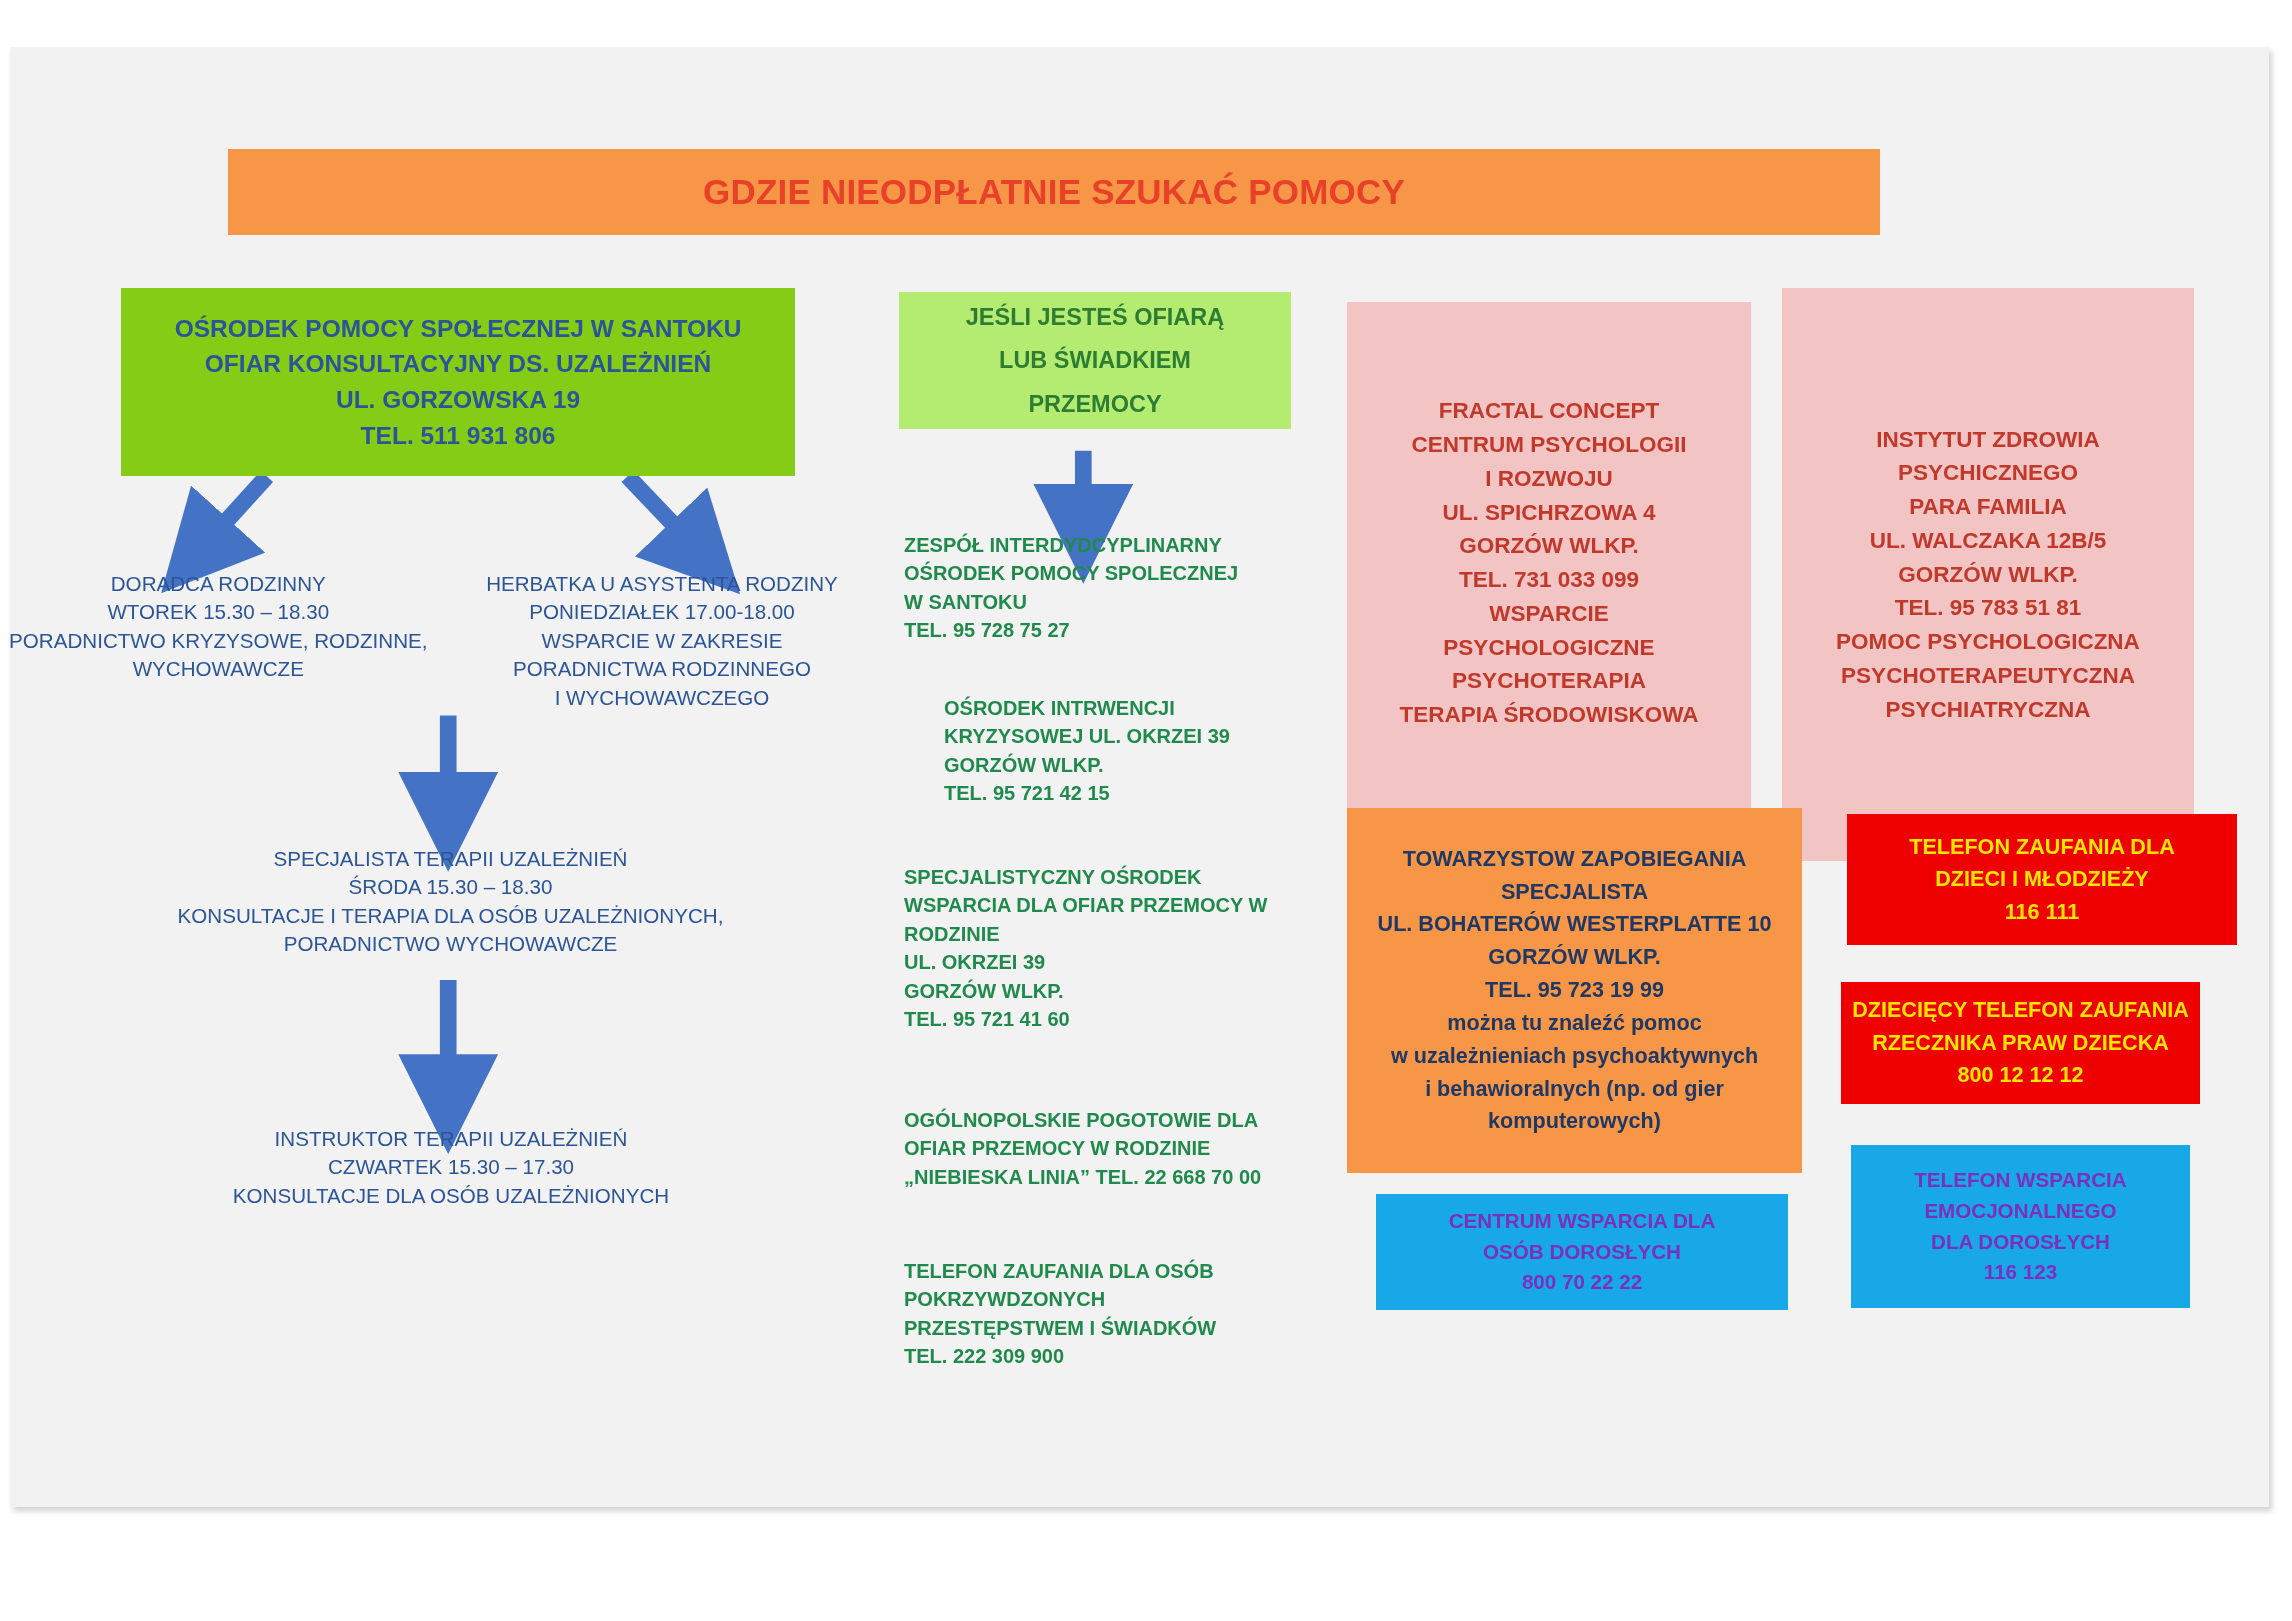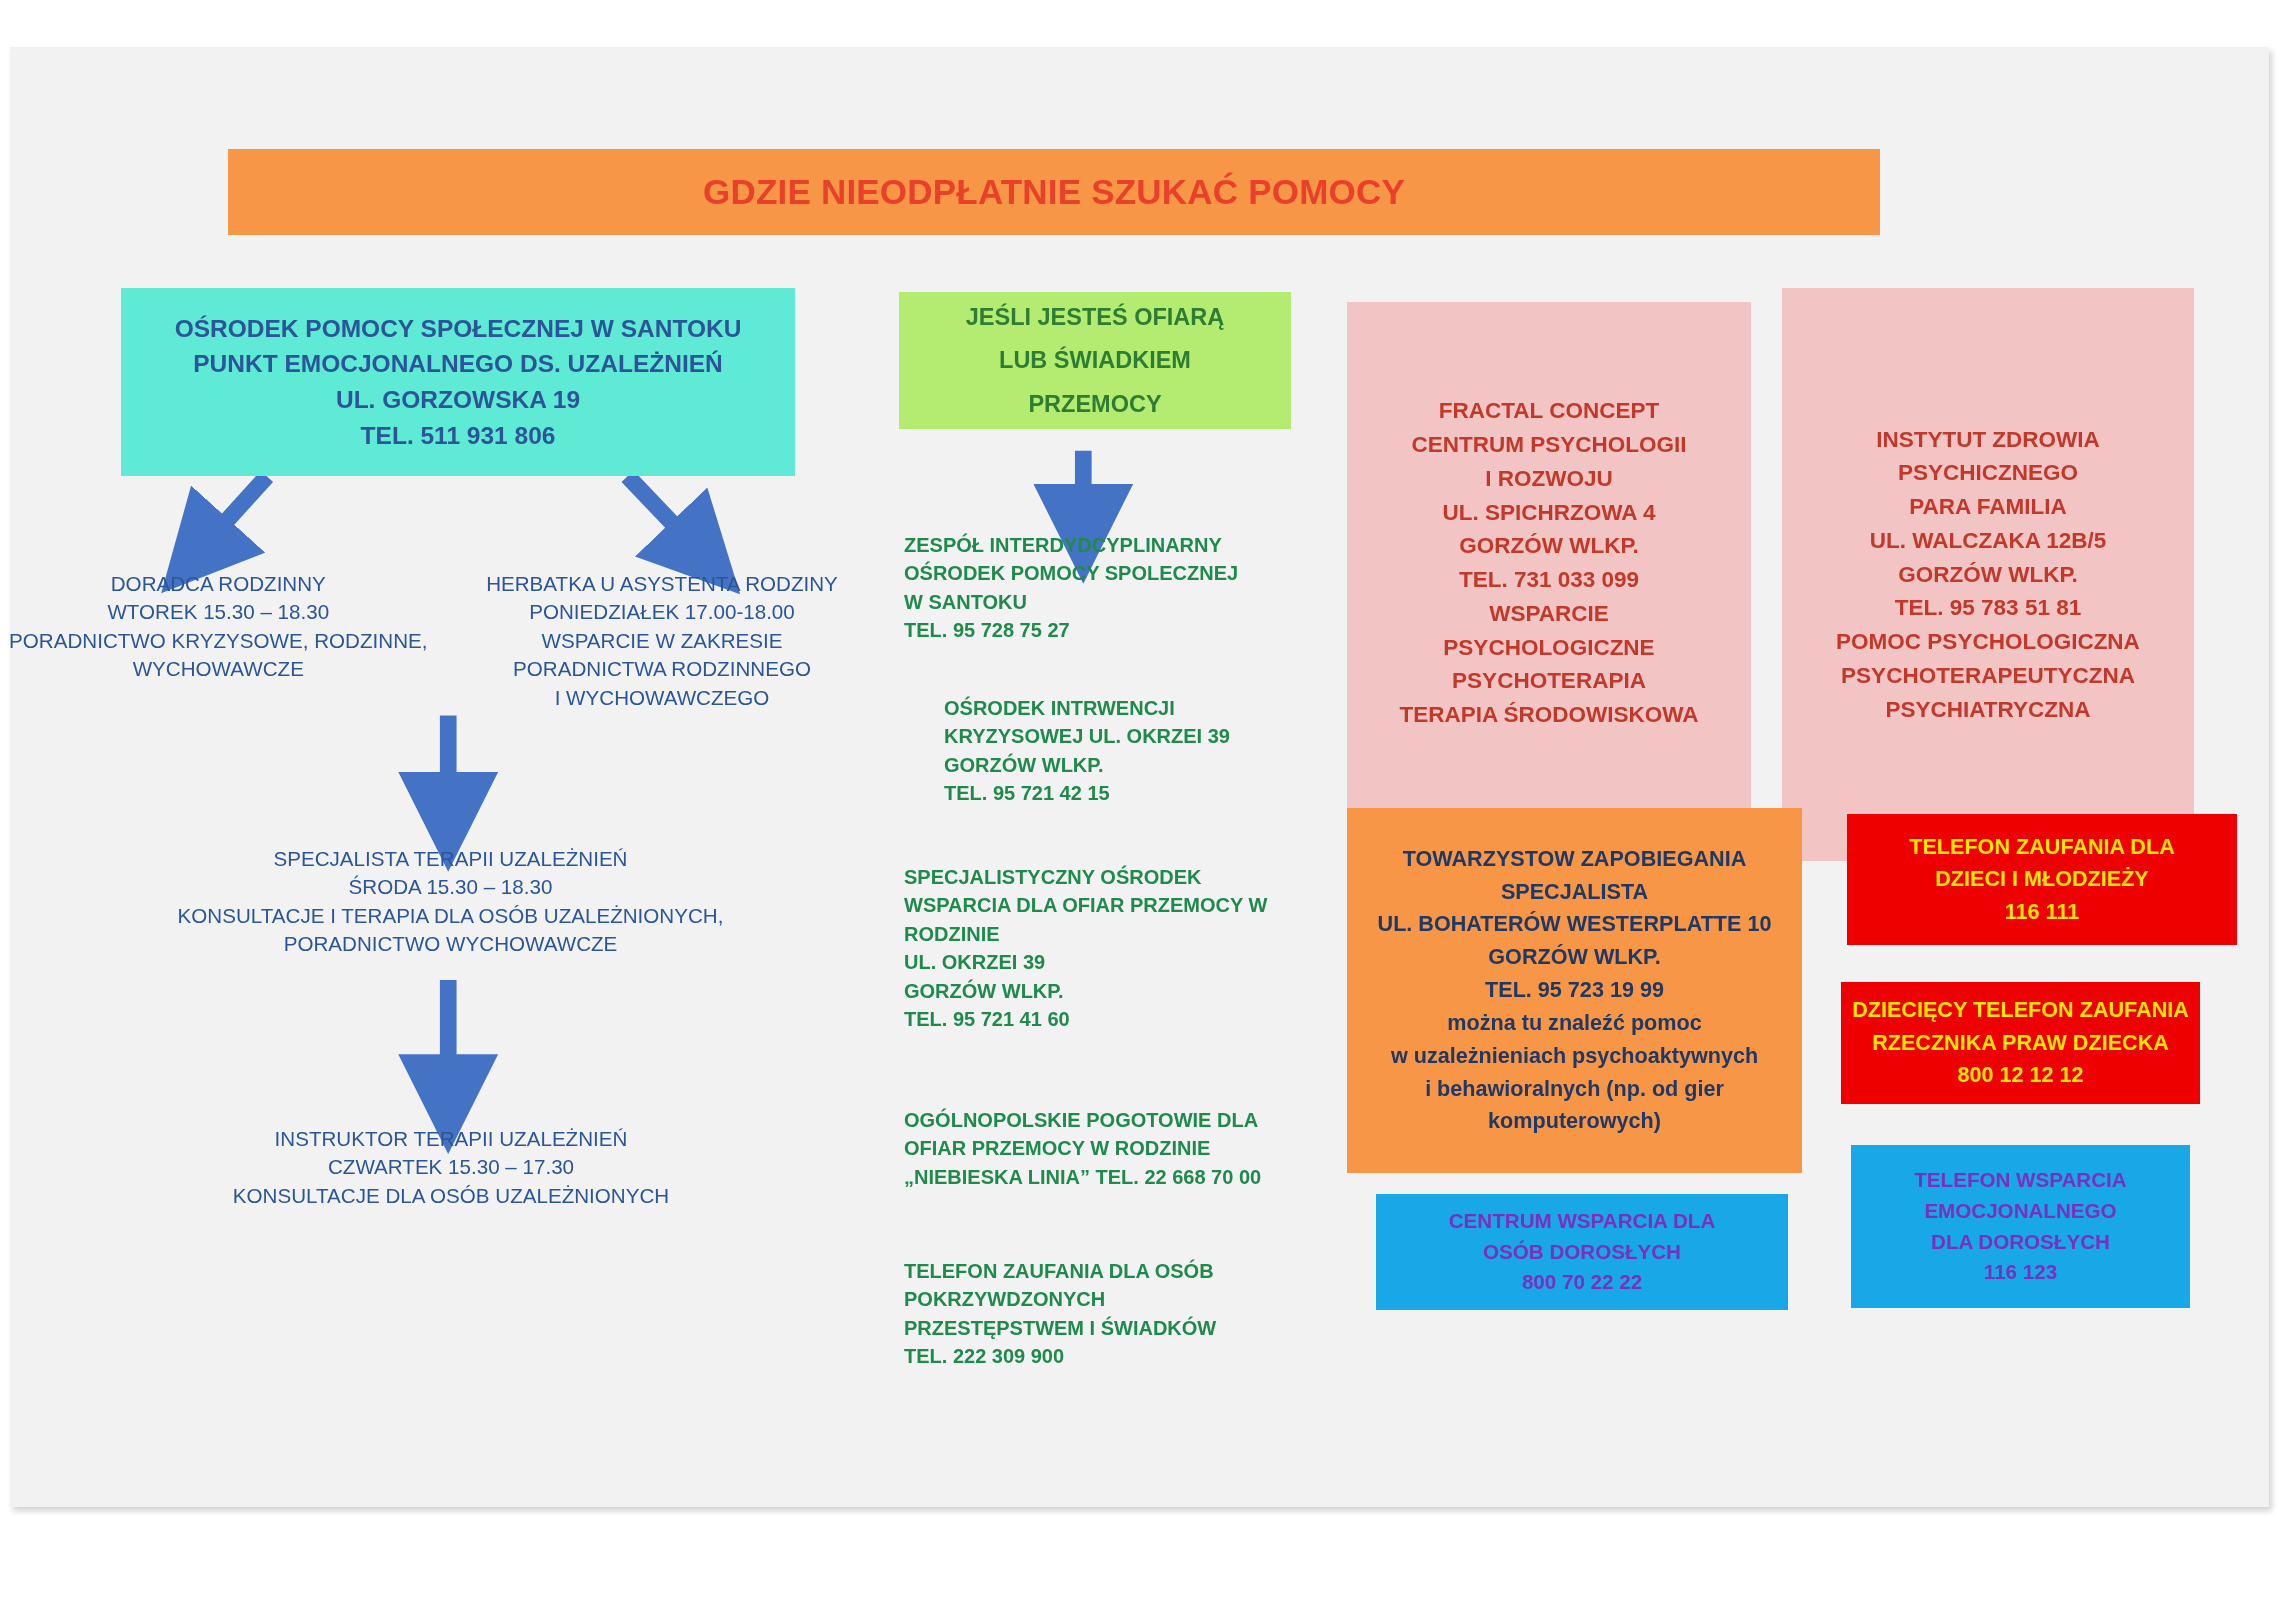--- a/index.html
+++ b/index.html
@@ -52,21 +52,21 @@
     font-weight: bold;
     letter-spacing: 0.2px;
   }
 
   
   #ops-box {
     left: 121px;
     top: 288px;
     width: 674px;
     height: 188px;
-    background: #5eead4;
+    background: #84cc16;
     display: flex;
     flex-direction: column;
     align-items: center;
     justify-content: center;
   }
   #ops-box .line {
     color: #2b5597;
     font-size: 24.5px;
     font-weight: bold;
     line-height: 1.45;
@@ -211,21 +211,21 @@
 
     <line x1="1105" y1="460" x2="1105" y2="548" stroke="#4472c4" stroke-width="17" marker-end="url(#ah)"></line>
   </svg>
 
   <div class="box" id="title-banner">
     <span class="t">GDZIE NIEODPŁATNIE SZUKAĆ POMOCY</span>
   </div>
 
   <div class="box" id="ops-box">
     <span class="line">OŚRODEK POMOCY SPOŁECZNEJ W SANTOKU</span>
-    <span class="line">PUNKT EMOCJONALNEGO DS. UZALEŻNIEŃ</span>
+    <span class="line">OFIAR KONSULTACYJNY DS. UZALEŻNIEŃ</span>
     <span class="line">UL. GORZOWSKA 19</span>
     <span class="line">TEL. 511 931 806</span>
   </div>
 
   <div class="txt bluetext" style="left:7.8px; top:570px; width:421px; text-align:center;">
     <div>DORADCA RODZINNY</div>
     <div>WTOREK  15.30 – 18.30</div>
     <div>PORADNICTWO KRYZYSOWE, RODZINNE,</div>
     <div>WYCHOWAWCZE</div>
   </div>

